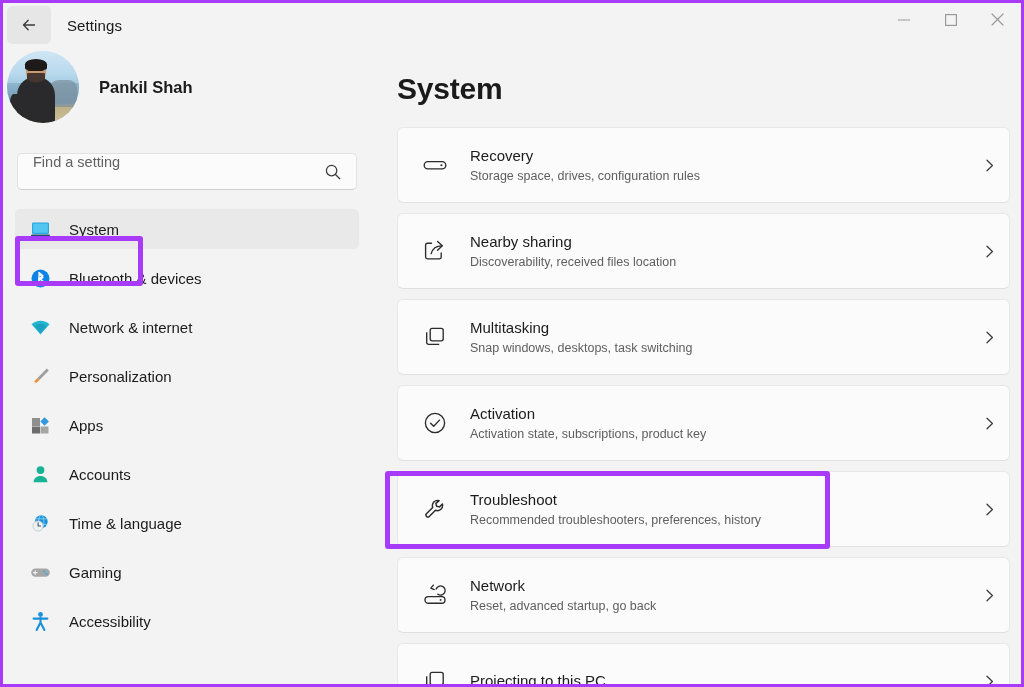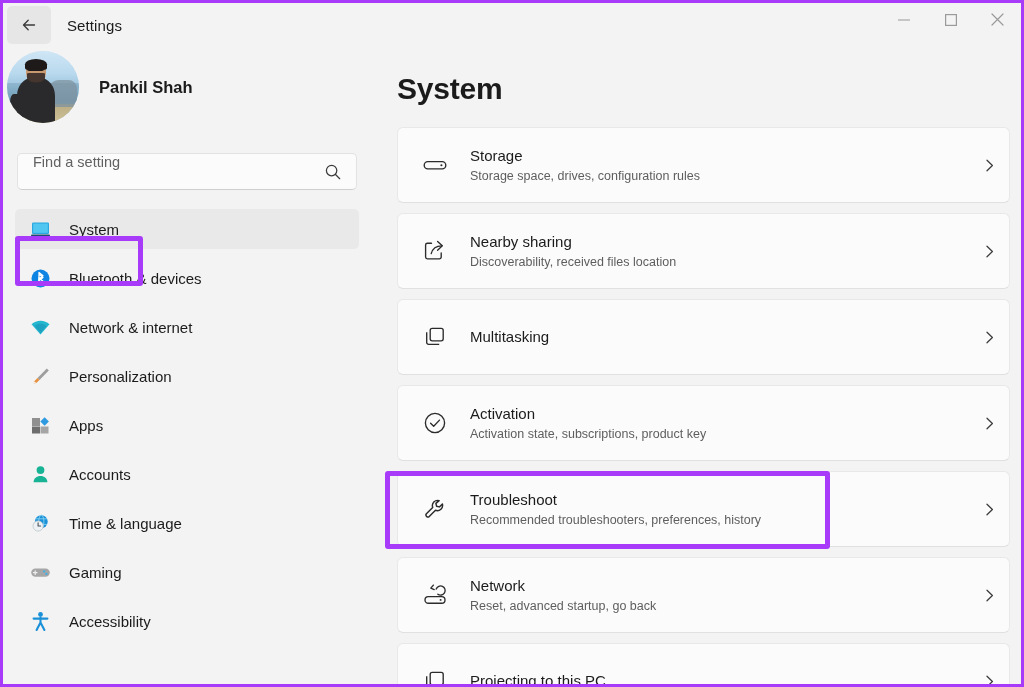--- a/index.html
+++ b/index.html
@@ -401,21 +401,21 @@
     <div id="cards">
 
       <div class="card">
         <span class="card-icon">
           <svg width="26" height="26" viewBox="0 0 26 26" fill="none" stroke="#2b2b2b" stroke-width="1.35">
             <rect x="2.2" y="9.6" width="21.6" height="7.2" rx="3.6"></rect>
             <circle cx="19.4" cy="13.2" r="1.05" fill="#2b2b2b" stroke="none"></circle>
           </svg>
         </span>
         <span class="card-text">
-          <span class="card-title">Storage</span>
+          <span class="card-title">Recovery</span>
           <span class="card-sub" style="display:block">Storage space, drives, configuration rules</span>
         </span>
         <span class="card-chev">
           <svg width="15" height="15" viewBox="0 0 15 15" fill="none" stroke="#3b3b3b" stroke-width="1.25" stroke-linecap="round" stroke-linejoin="round">
               <path d="M5 2.2l5.4 5.3L5 12.8"></path>
             </svg>
         </span>
       </div>
 
       <div class="card">
@@ -439,20 +439,21 @@
 
       <div class="card">
         <span class="card-icon">
           <svg width="26" height="26" viewBox="0 0 26 26" fill="none" stroke="#2b2b2b" stroke-width="1.35" stroke-linejoin="round">
             <rect x="8.2" y="4.4" width="13" height="12.4" rx="2"></rect>
             <path d="M17.2 20.4H6.6a1.9 1.9 0 01-1.9-1.9V8.2"></path>
           </svg>
         </span>
         <span class="card-text">
           <span class="card-title">Multitasking</span>
+          <span class="card-sub" style="display:block">Snap windows, desktops, task switching</span>
         </span>
         <span class="card-chev">
           <svg width="15" height="15" viewBox="0 0 15 15" fill="none" stroke="#3b3b3b" stroke-width="1.25" stroke-linecap="round" stroke-linejoin="round">
               <path d="M5 2.2l5.4 5.3L5 12.8"></path>
             </svg>
         </span>
       </div>
 
       <div class="card">
         <span class="card-icon">

